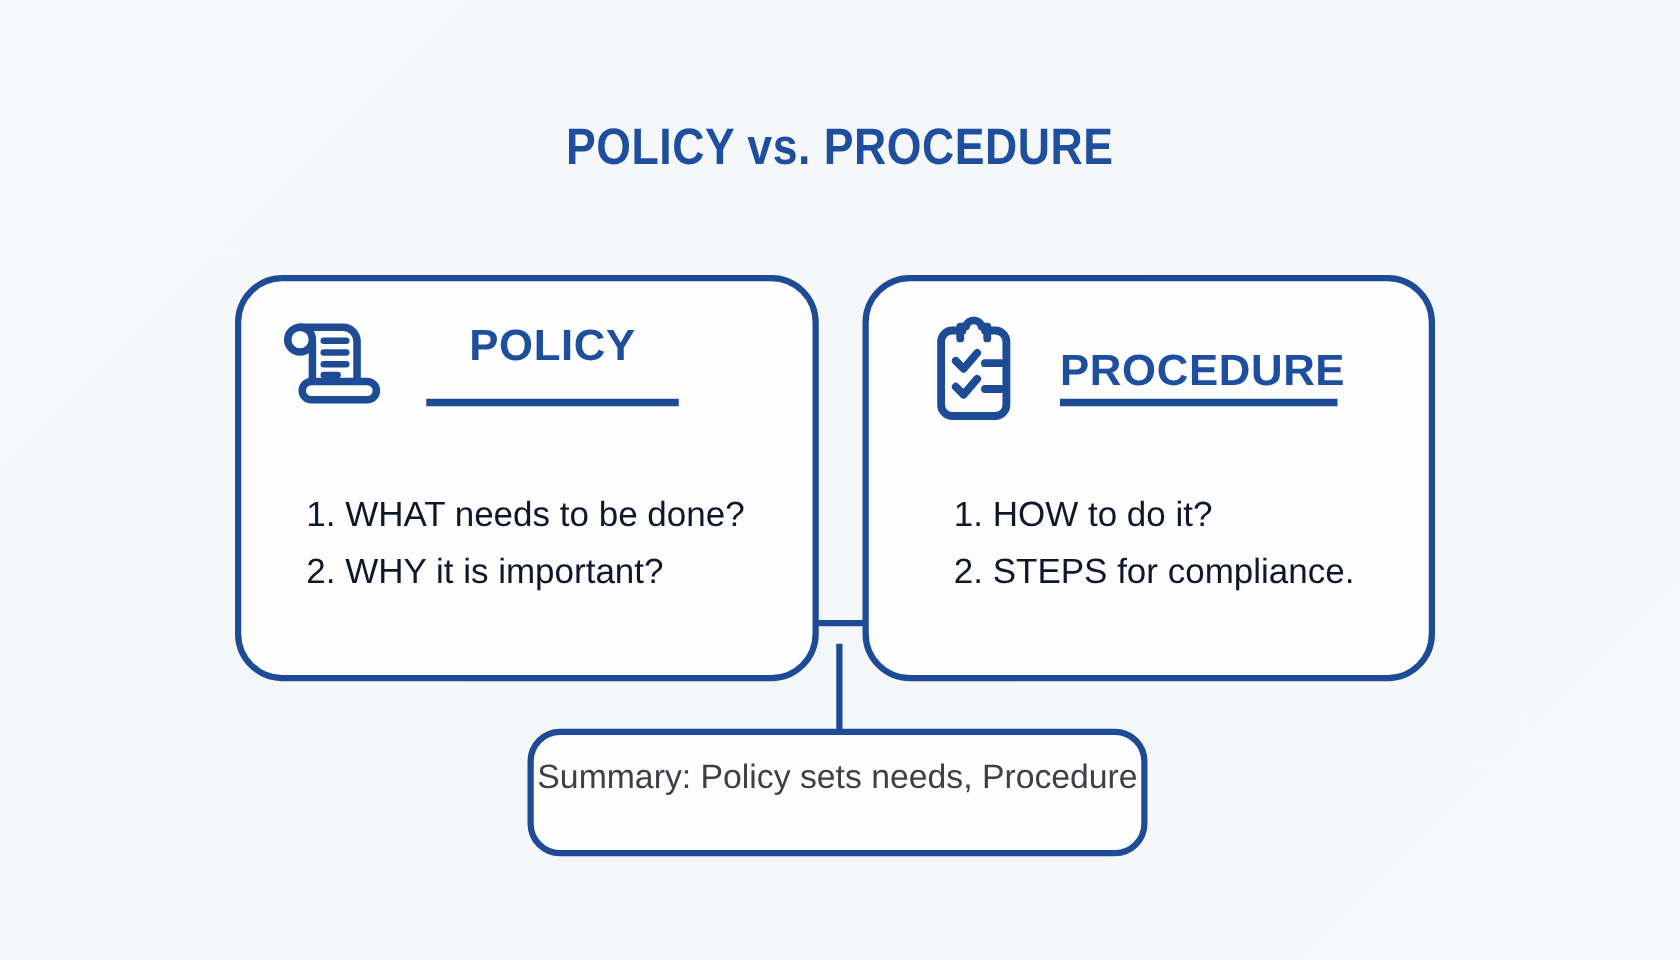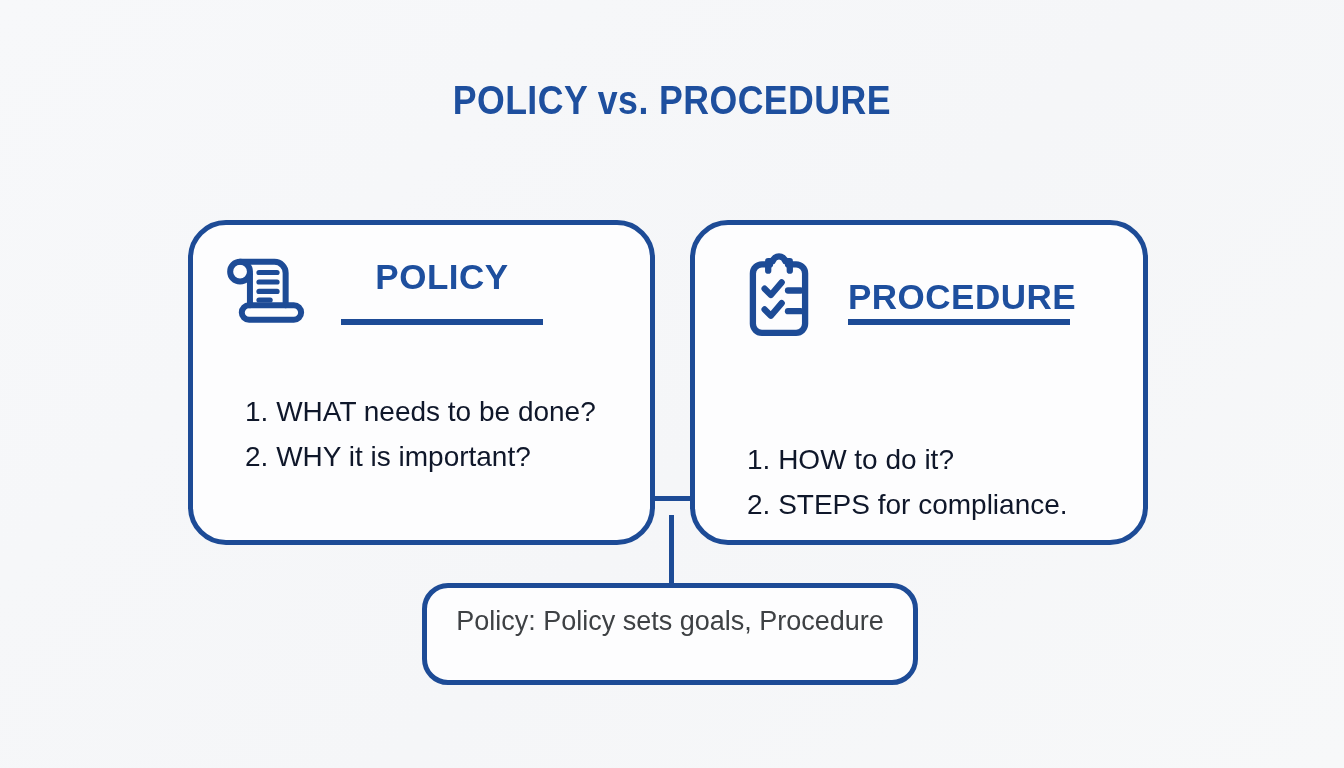--- a/index.html
+++ b/index.html
@@ -13,21 +13,21 @@
     width: 1344px;
     height: 768px;
     margin: 0 auto;
     background: linear-gradient(135deg, #f7f8fa 0%, #f5f6f8 55%, #f7f8f9 100%);
     overflow: hidden;
   }
 
   
   .page-title {
     position: absolute;
-    top: 77px;
+    top: 94px;
     left: 0;
     width: 100%;
     margin: 0;
     text-align: center;
     font-size: 41px;
     line-height: 46px;
     font-weight: bold;
     color: #1e4f9e;
     text-decoration: underline;
   }
@@ -84,21 +84,21 @@
 
   .card-list {
     position: absolute;
     top: 164px;
     right: 10px;
     font-size: 28px;
     line-height: 45px;
     color: #0f172a;
   }
   .card-policy    .card-list { left: 52px; }
-  .card-procedure .card-list { left: 52px; margin-top: 48px; }
+  .card-procedure .card-list { left: 68px; }
 
   
   .connector-bridge {
     position: absolute;
     left: 653px;
     top: 496px;
     width: 39px;
     height: 5px;
     background: #1d4b96;
   }
@@ -181,17 +181,17 @@
       <div class="list-item">1. HOW to do it?</div>
       <div class="list-item">2. STEPS for compliance.</div>
     </div>
   </section>
 
   <div class="connector-bridge"></div>
   <div class="connector-stem"></div>
 
   <section class="summary">
     <div class="summary-text">
-      <div>Policy: Policy sets goals, Procedure</div>
+      <div>Summary: Policy sets needs, Procedure</div>
     </div>
   </section>
 
 </div>
 
 </body></html>

